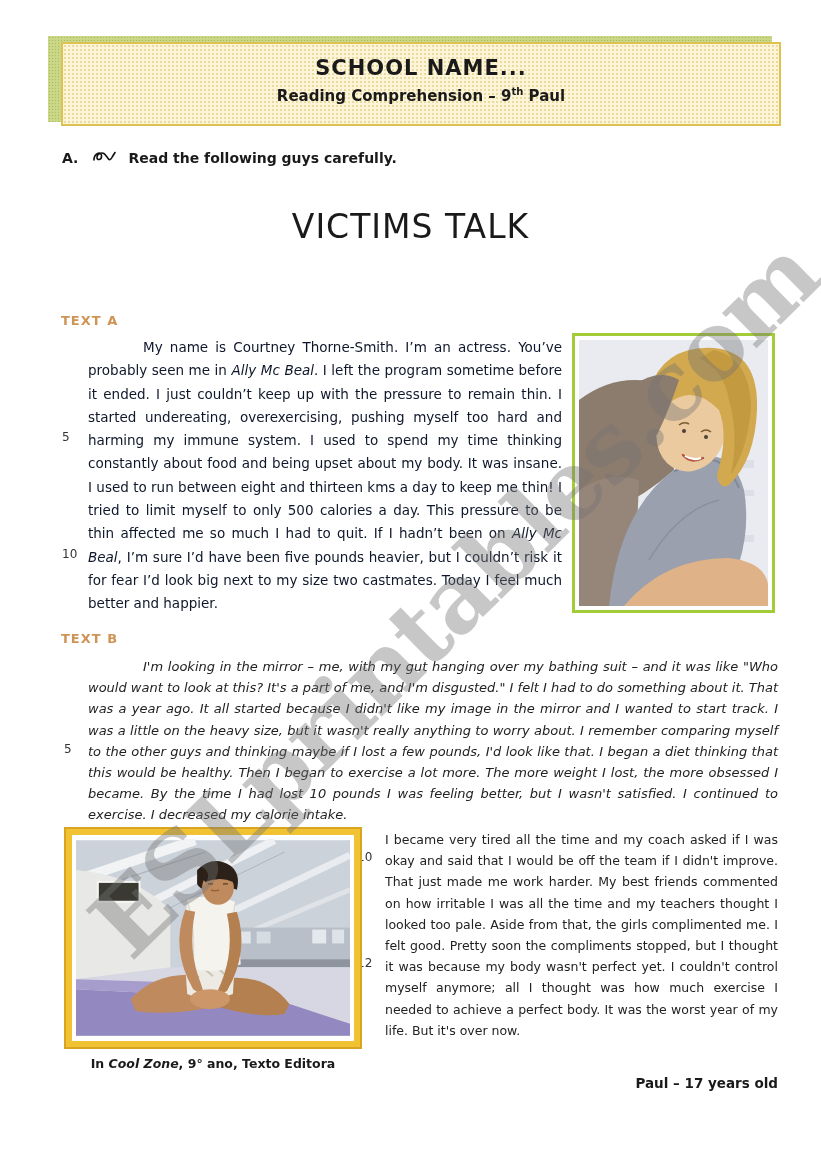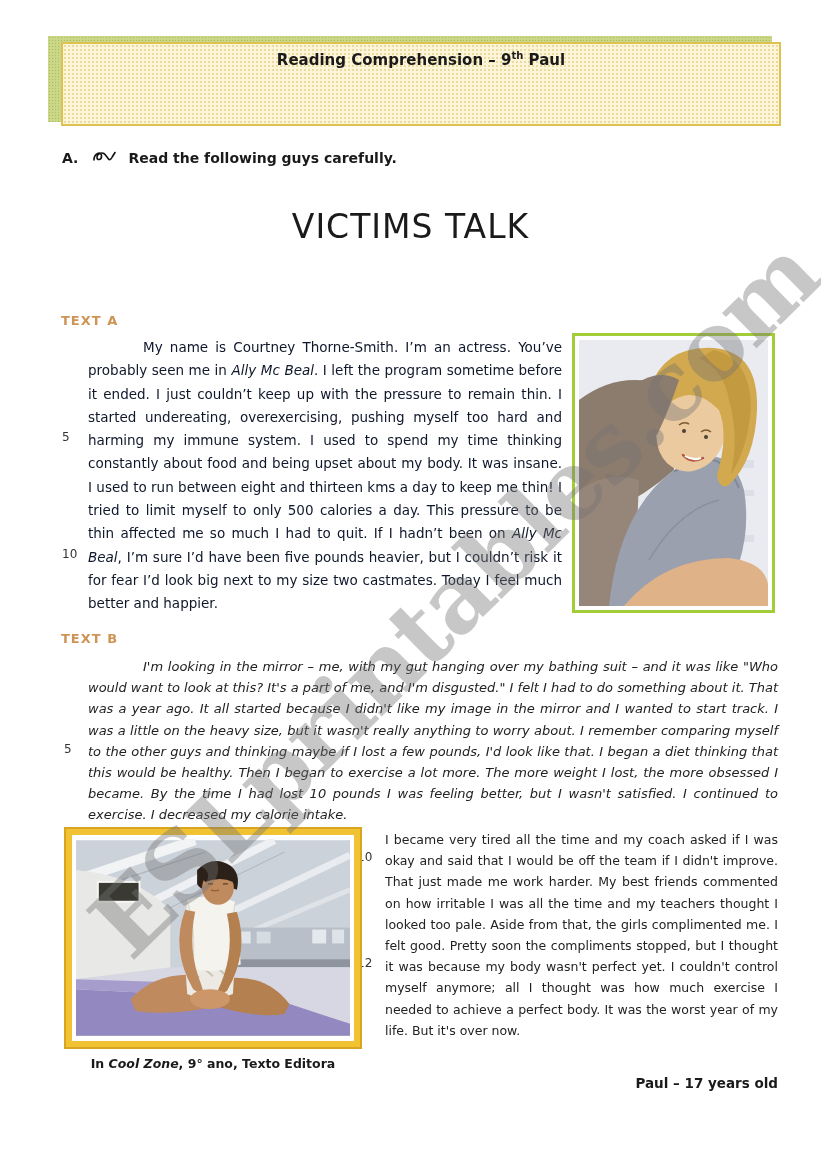--- a/index.html
+++ b/index.html
@@ -69,20 +69,21 @@
 </style>
 </head>
 <body>
 
 <div id="page">
 
   <div class="abs watermark">ESLprintables.com</div>
 
   <div class="abs header-shadow"></div>
   <div class="abs header-box">
+    <div class="school-name">SCHOOL NAME...</div>
     <div class="subtitle"><span>Reading Comprehension – 9</span><sup>th</sup><span> Paul</span></div>
   </div>
 
   <div class="abs instruction">
     <span class="instr-label">A.</span>
     <span class="pen-icon">
       <svg width="28" height="15" viewBox="0 0 28 15">
         <path d="M2 11 C2 4 9 2 9.5 6.5 C10 11 4.5 12 5 8 C5.5 4 11 2.5 13.5 6 L16.5 10 C17.5 11.3 19 10.5 20.5 7.5 L23 3.5" fill="none" stroke="#111" stroke-width="1.6" stroke-linecap="round"></path>
       </svg>
     </span>

